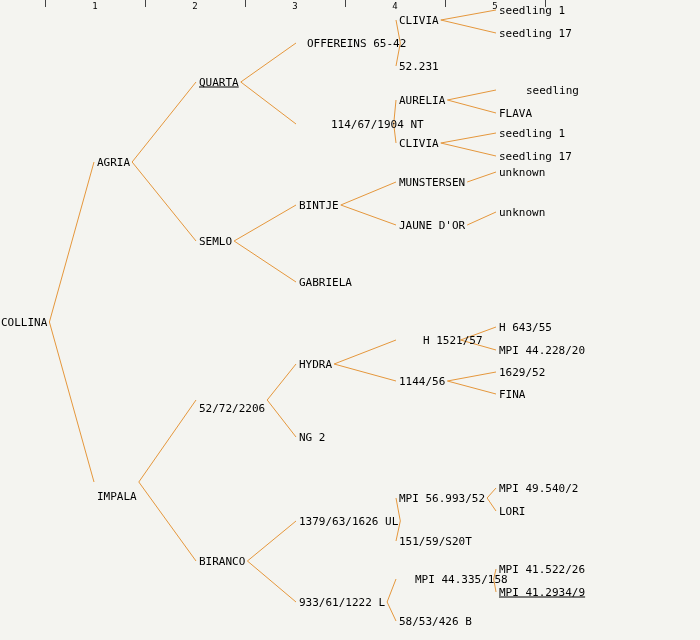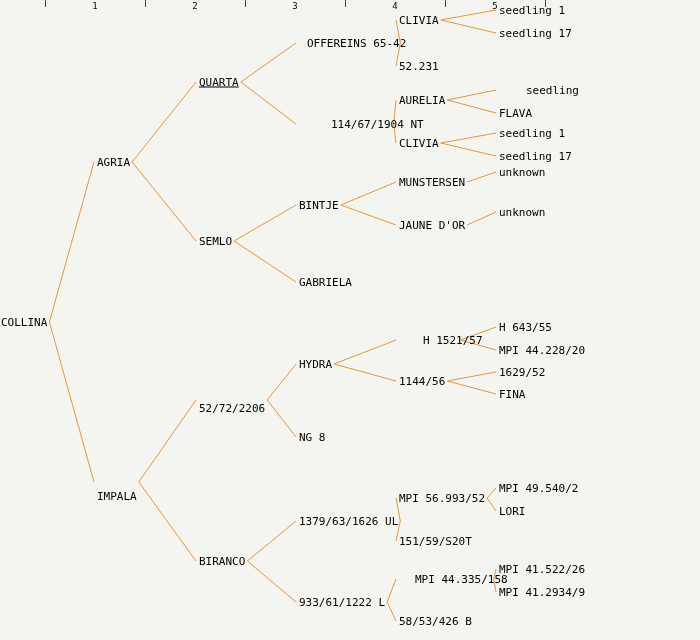--- a/index.html
+++ b/index.html
@@ -117,21 +117,21 @@
       <span class="node" style="left: 97px; top: 482px; color: rgb(0, 0, 0); margin-top: 14px;">IMPALA</span>
       <span class="node" style="left: 199px; top: 82px; color: rgb(0, 0, 0); text-decoration: underline;">QUARTA</span>
       <span class="node" style="left: 199px; top: 241px; color: rgb(0, 0, 0);">SEMLO</span>
       <span class="node" style="left: 199px; top: 408px; color: rgb(0, 0, 0);">52/72/2206</span>
       <span class="node" style="left: 199px; top: 561px; color: rgb(0, 0, 0);">BIRANCO</span>
       <span class="node" style="left: 307px; top: 43px; color: rgb(0, 0, 0);">OFFEREINS 65-42</span>
       <span class="node" style="left: 299px; top: 124px; color: rgb(0, 0, 0); margin-left: 32px;">114/67/1904 NT</span>
       <span class="node" style="left: 299px; top: 205px; color: rgb(0, 0, 0);">BINTJE</span>
       <span class="node" style="left: 299px; top: 282px; color: rgb(0, 0, 0);">GABRIELA</span>
       <span class="node" style="left: 299px; top: 364px; color: rgb(0, 0, 0);">HYDRA</span>
-      <span class="node" style="left: 299px; top: 437px; color: rgb(0, 0, 0);">NG 8</span>
+      <span class="node" style="left: 299px; top: 437px; color: rgb(0, 0, 0);">NG 2</span>
       <span class="node" style="left: 299px; top: 521px; color: rgb(0, 0, 0);">1379/63/1626 UL</span>
       <span class="node" style="left: 299px; top: 602px; color: rgb(0, 0, 0);">933/61/1222 L</span>
       <span class="node" style="left: 399px; top: 20px; color: rgb(0, 0, 0);">CLIVIA</span>
       <span class="node" style="left: 399px; top: 66px; color: rgb(0, 0, 0);">52.231</span>
       <span class="node" style="left: 399px; top: 100px; color: rgb(0, 0, 0);">AURELIA</span>
       <span class="node" style="left: 399px; top: 143px; color: rgb(0, 0, 0);">CLIVIA</span>
       <span class="node" style="left: 399px; top: 182px; color: rgb(0, 0, 0);">MUNSTERSEN</span>
       <span class="node" style="left: 399px; top: 225px; color: rgb(0, 0, 0);">JAUNE D'OR</span>
       <span class="node" style="left: 399px; top: 340px; color: rgb(0, 0, 0); padding-left: 24px;">H 1521/57</span>
       <span class="node" style="left: 399px; top: 381px; color: rgb(0, 0, 0);">1144/56</span>
@@ -147,15 +147,15 @@
       <span class="node" style="left: 499px; top: 156px; color: rgb(0, 0, 0);">seedling 17</span>
       <span class="node" style="left: 499px; top: 172px; color: rgb(0, 0, 0);">unknown</span>
       <span class="node" style="left: 499px; top: 212px; color: rgb(0, 0, 0);">unknown</span>
       <span class="node" style="left: 499px; top: 327px; color: rgb(0, 0, 0);">H 643/55</span>
       <span class="node" style="left: 499px; top: 350px; color: rgb(0, 0, 0);">MPI 44.228/20</span>
       <span class="node" style="left: 499px; top: 372px; color: rgb(0, 0, 0);">1629/52</span>
       <span class="node" style="left: 499px; top: 394px; color: rgb(0, 0, 0);">FINA</span>
       <span class="node" style="left: 499px; top: 488px; color: rgb(0, 0, 0);">MPI 49.540/2</span>
       <span class="node" style="left: 499px; top: 511px; color: rgb(0, 0, 0);">LORI</span>
       <span class="node" style="left: 499px; top: 569px; color: rgb(0, 0, 0);">MPI 41.522/26</span>
-      <span class="node" style="left: 499px; top: 592px; color: rgb(0, 0, 0);">MPI 41.2934/9</span>
+      <span class="node" style="left: 499px; top: 592px; color: rgb(0, 0, 0); text-decoration: underline;">MPI 41.2934/9</span>
     </div>
 </div>
 
 </body></html>

